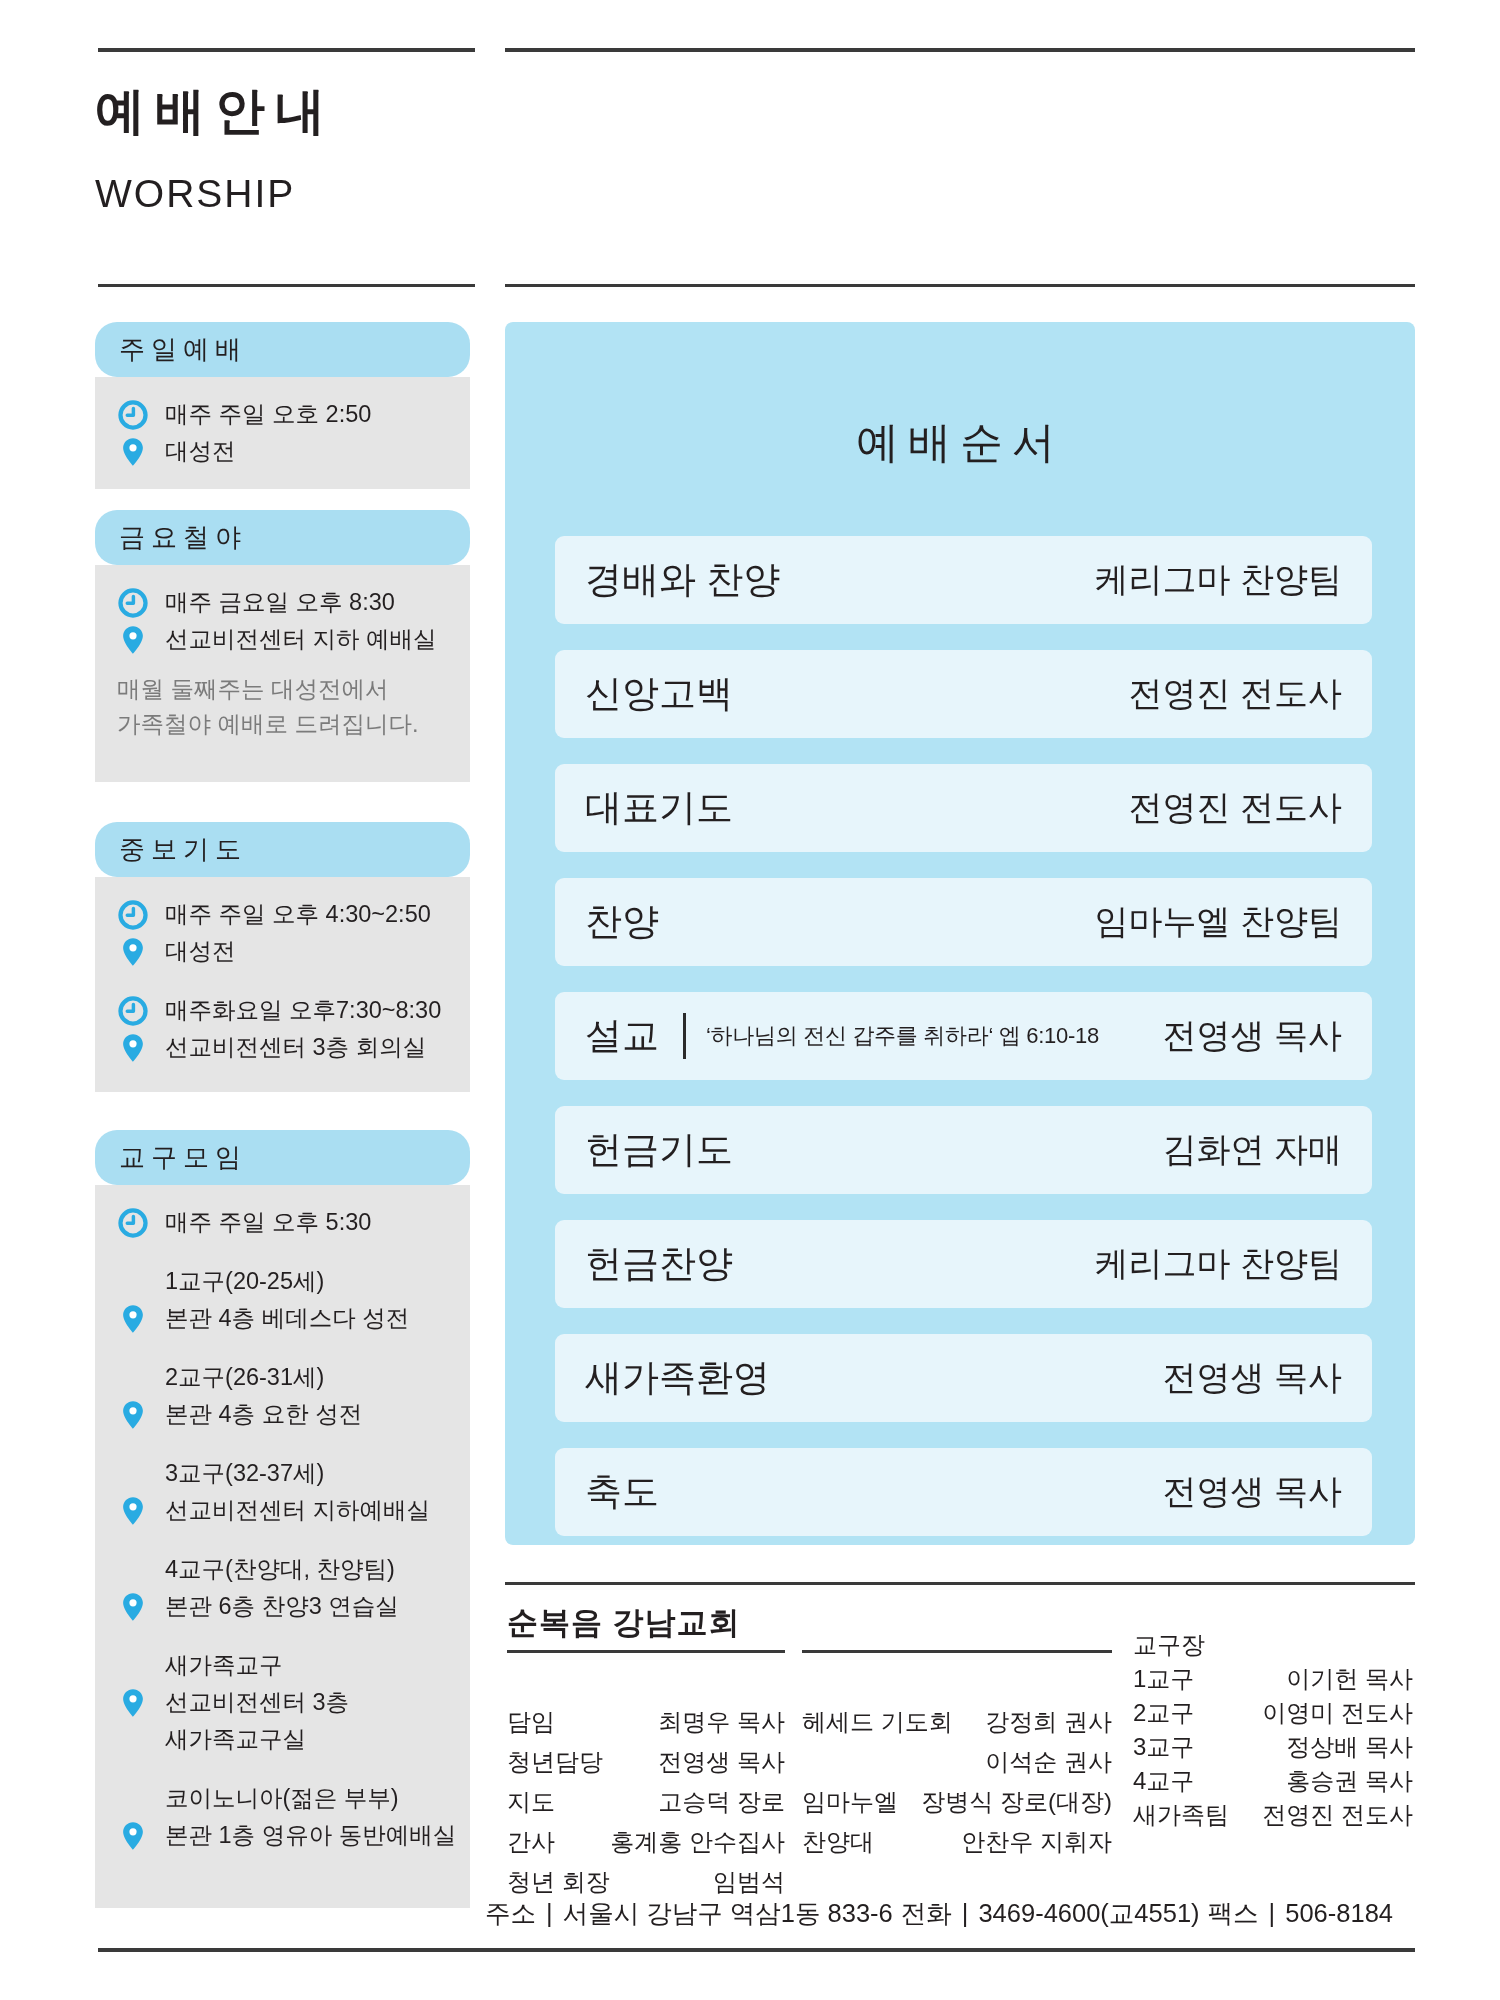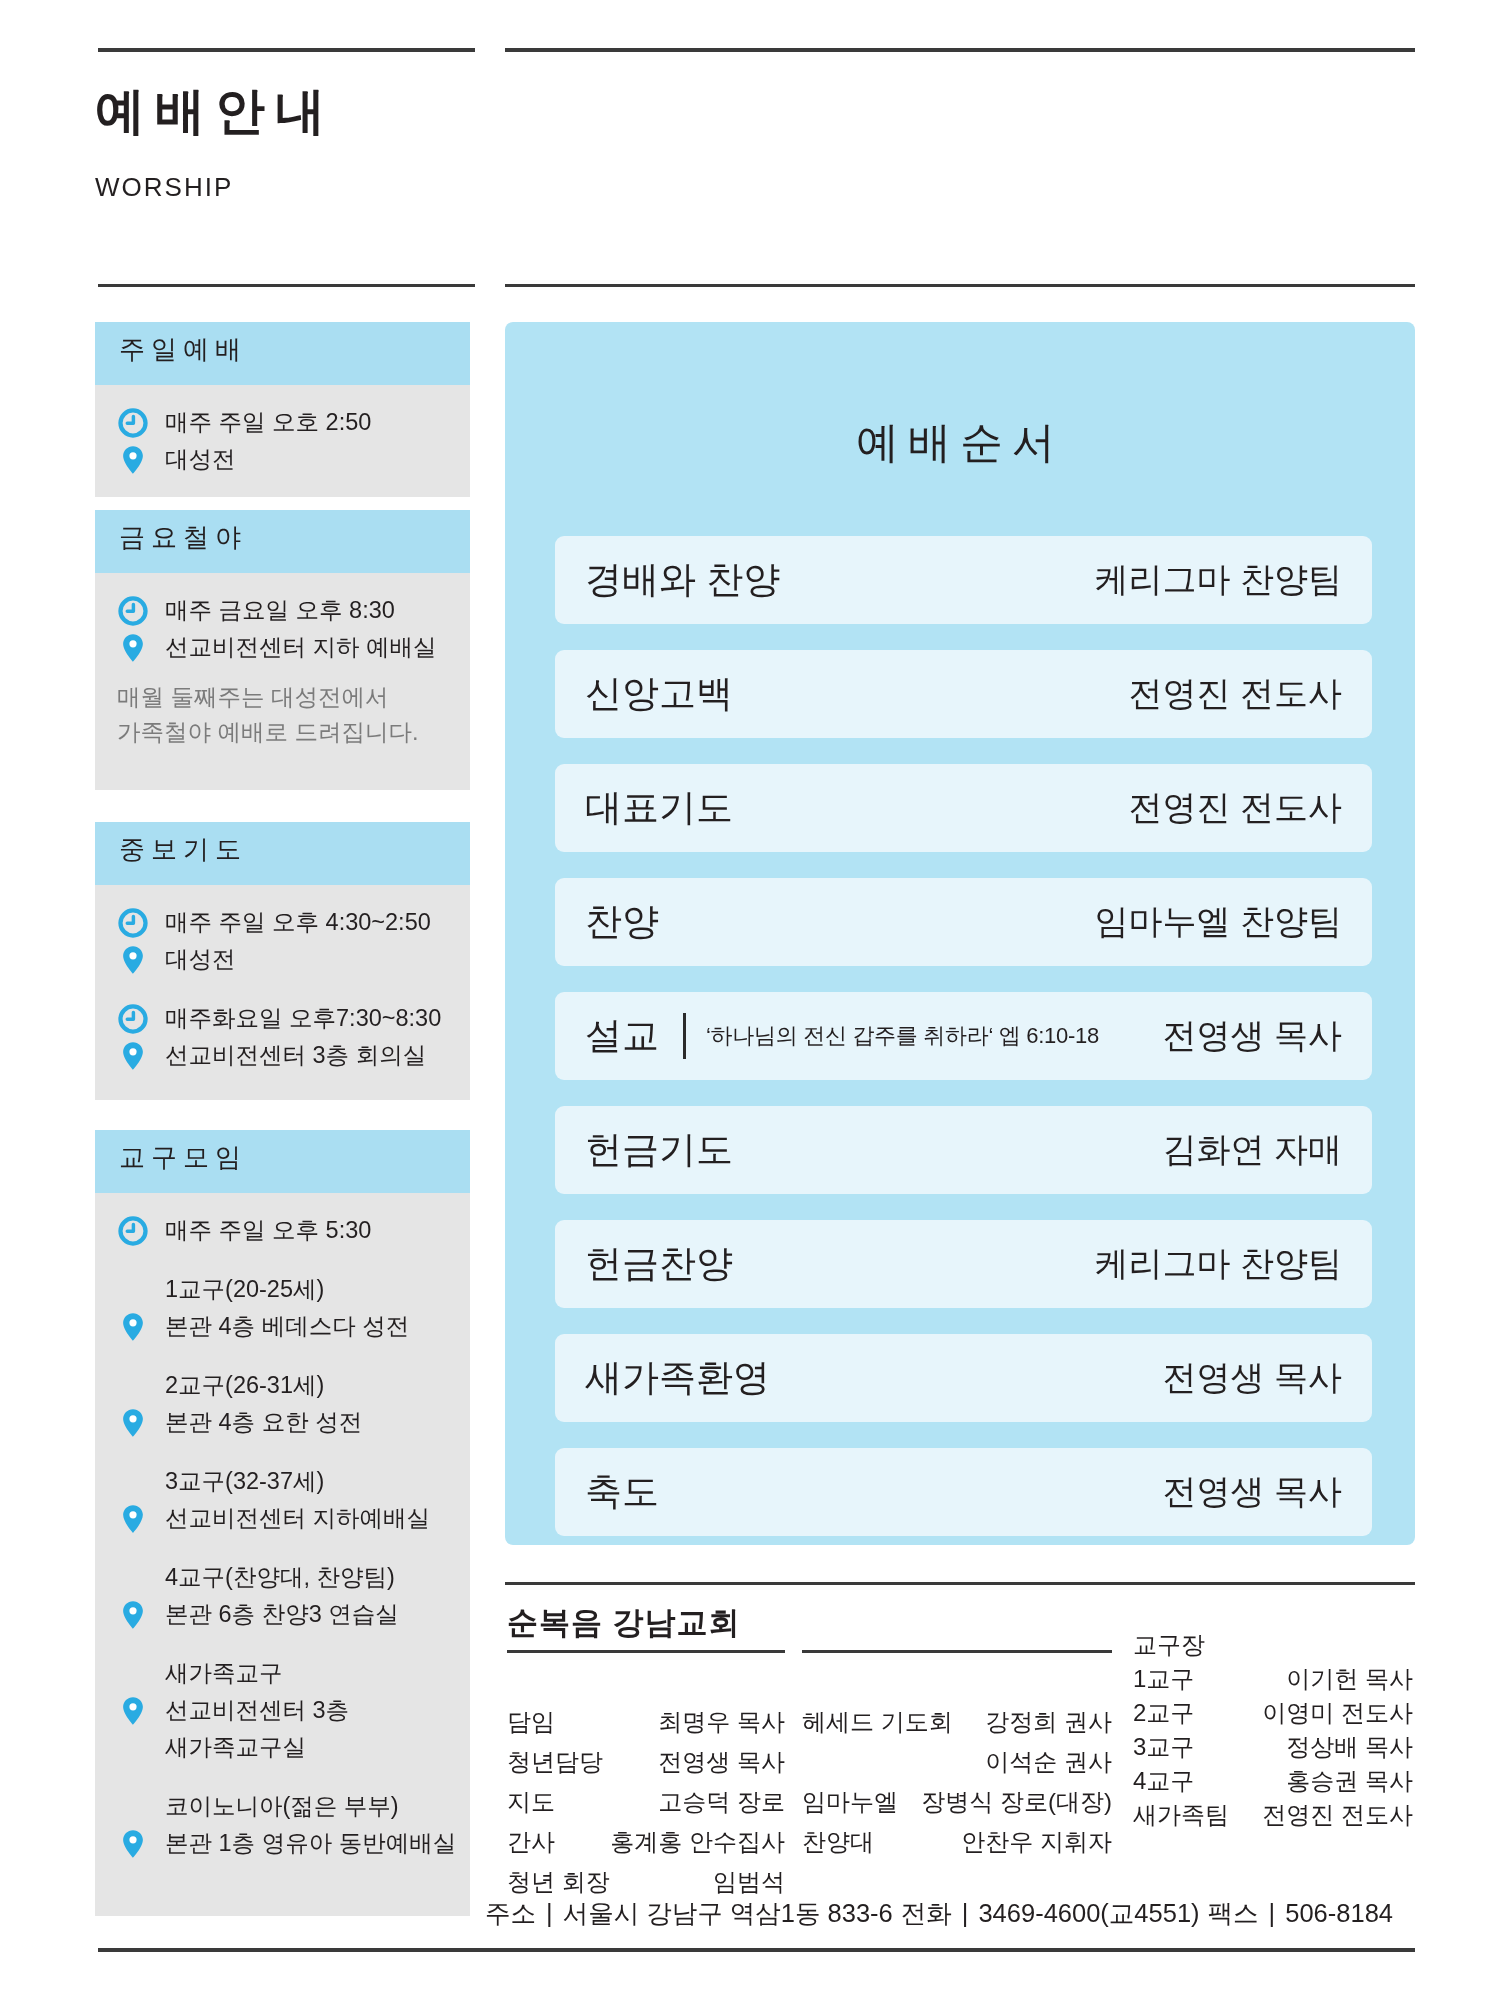--- a/index.html
+++ b/index.html
@@ -4,33 +4,33 @@
 <style>
   html,body{margin:0;padding:0;background:#fff;}
   .page{
     position:relative;width:1500px;height:2000px;background:#ffffff;overflow:hidden;
     font-family:"Liberation Sans","DejaVu Sans",sans-serif;color:#231f20;
   }
   .rule{position:absolute;background:#3a3a3a;}
   .rule-top-left{left:98px;top:48px;width:377px;height:4px;}
   .rule-top-right{left:505px;top:48px;width:910px;height:4px;}
   .page-title{position:absolute;left:95px;top:78px;font-size:50px;font-weight:600;letter-spacing:10px;}
-  .page-subtitle{position:absolute;left:95px;top:172px;font-size:26px;font-weight:400;letter-spacing:2px;}
+  .page-subtitle{position:absolute;left:95px;top:172px;font-size:39px;font-weight:400;letter-spacing:2px;}
   .rule-mid-left{left:98px;top:284px;width:377px;height:3px;}
   .rule-mid-right{left:505px;top:284px;width:910px;height:3px;}
 
   
   .sidebar{position:absolute;left:95px;top:322px;width:375px;}
   .sb-section{position:absolute;left:0;width:375px;}
   .sb-section.s0{top:0;}
   .sb-section.s1{top:188px;}
   .sb-section.s2{top:500px;}
   .sb-section.s3{top:808px;}
-  .sb-header{height:63px;line-height:55px;background:#aadef2;padding-left:24px;
-    font-size:26px;font-weight:500;letter-spacing:6px;}
+  .sb-header{height:55px;line-height:55px;background:#aadef2;padding-left:24px;
+    font-size:26px;font-weight:500;letter-spacing:6px;border-radius:22px;}
   .sb-body{background:#e5e5e5;padding:19px 14px 19px 22px;box-sizing:border-box;}
   .s0 .sb-body{min-height:110px;}
   .s1 .sb-body{min-height:217px;}
   .s2 .sb-body{min-height:215px;}
   .s3 .sb-body{min-height:723px;}
   .entry.spaced{margin-top:22px;}
   .entry-label{margin-left:48px;font-size:23.5px;line-height:37px;white-space:nowrap;}
   .entry-row{display:flex;align-items:flex-start;}
   .entry-row .icon{width:32px;height:32px;flex:none;margin-right:16px;margin-top:3px;}
   .entry-row .icon svg{width:32px;height:32px;display:block;}

